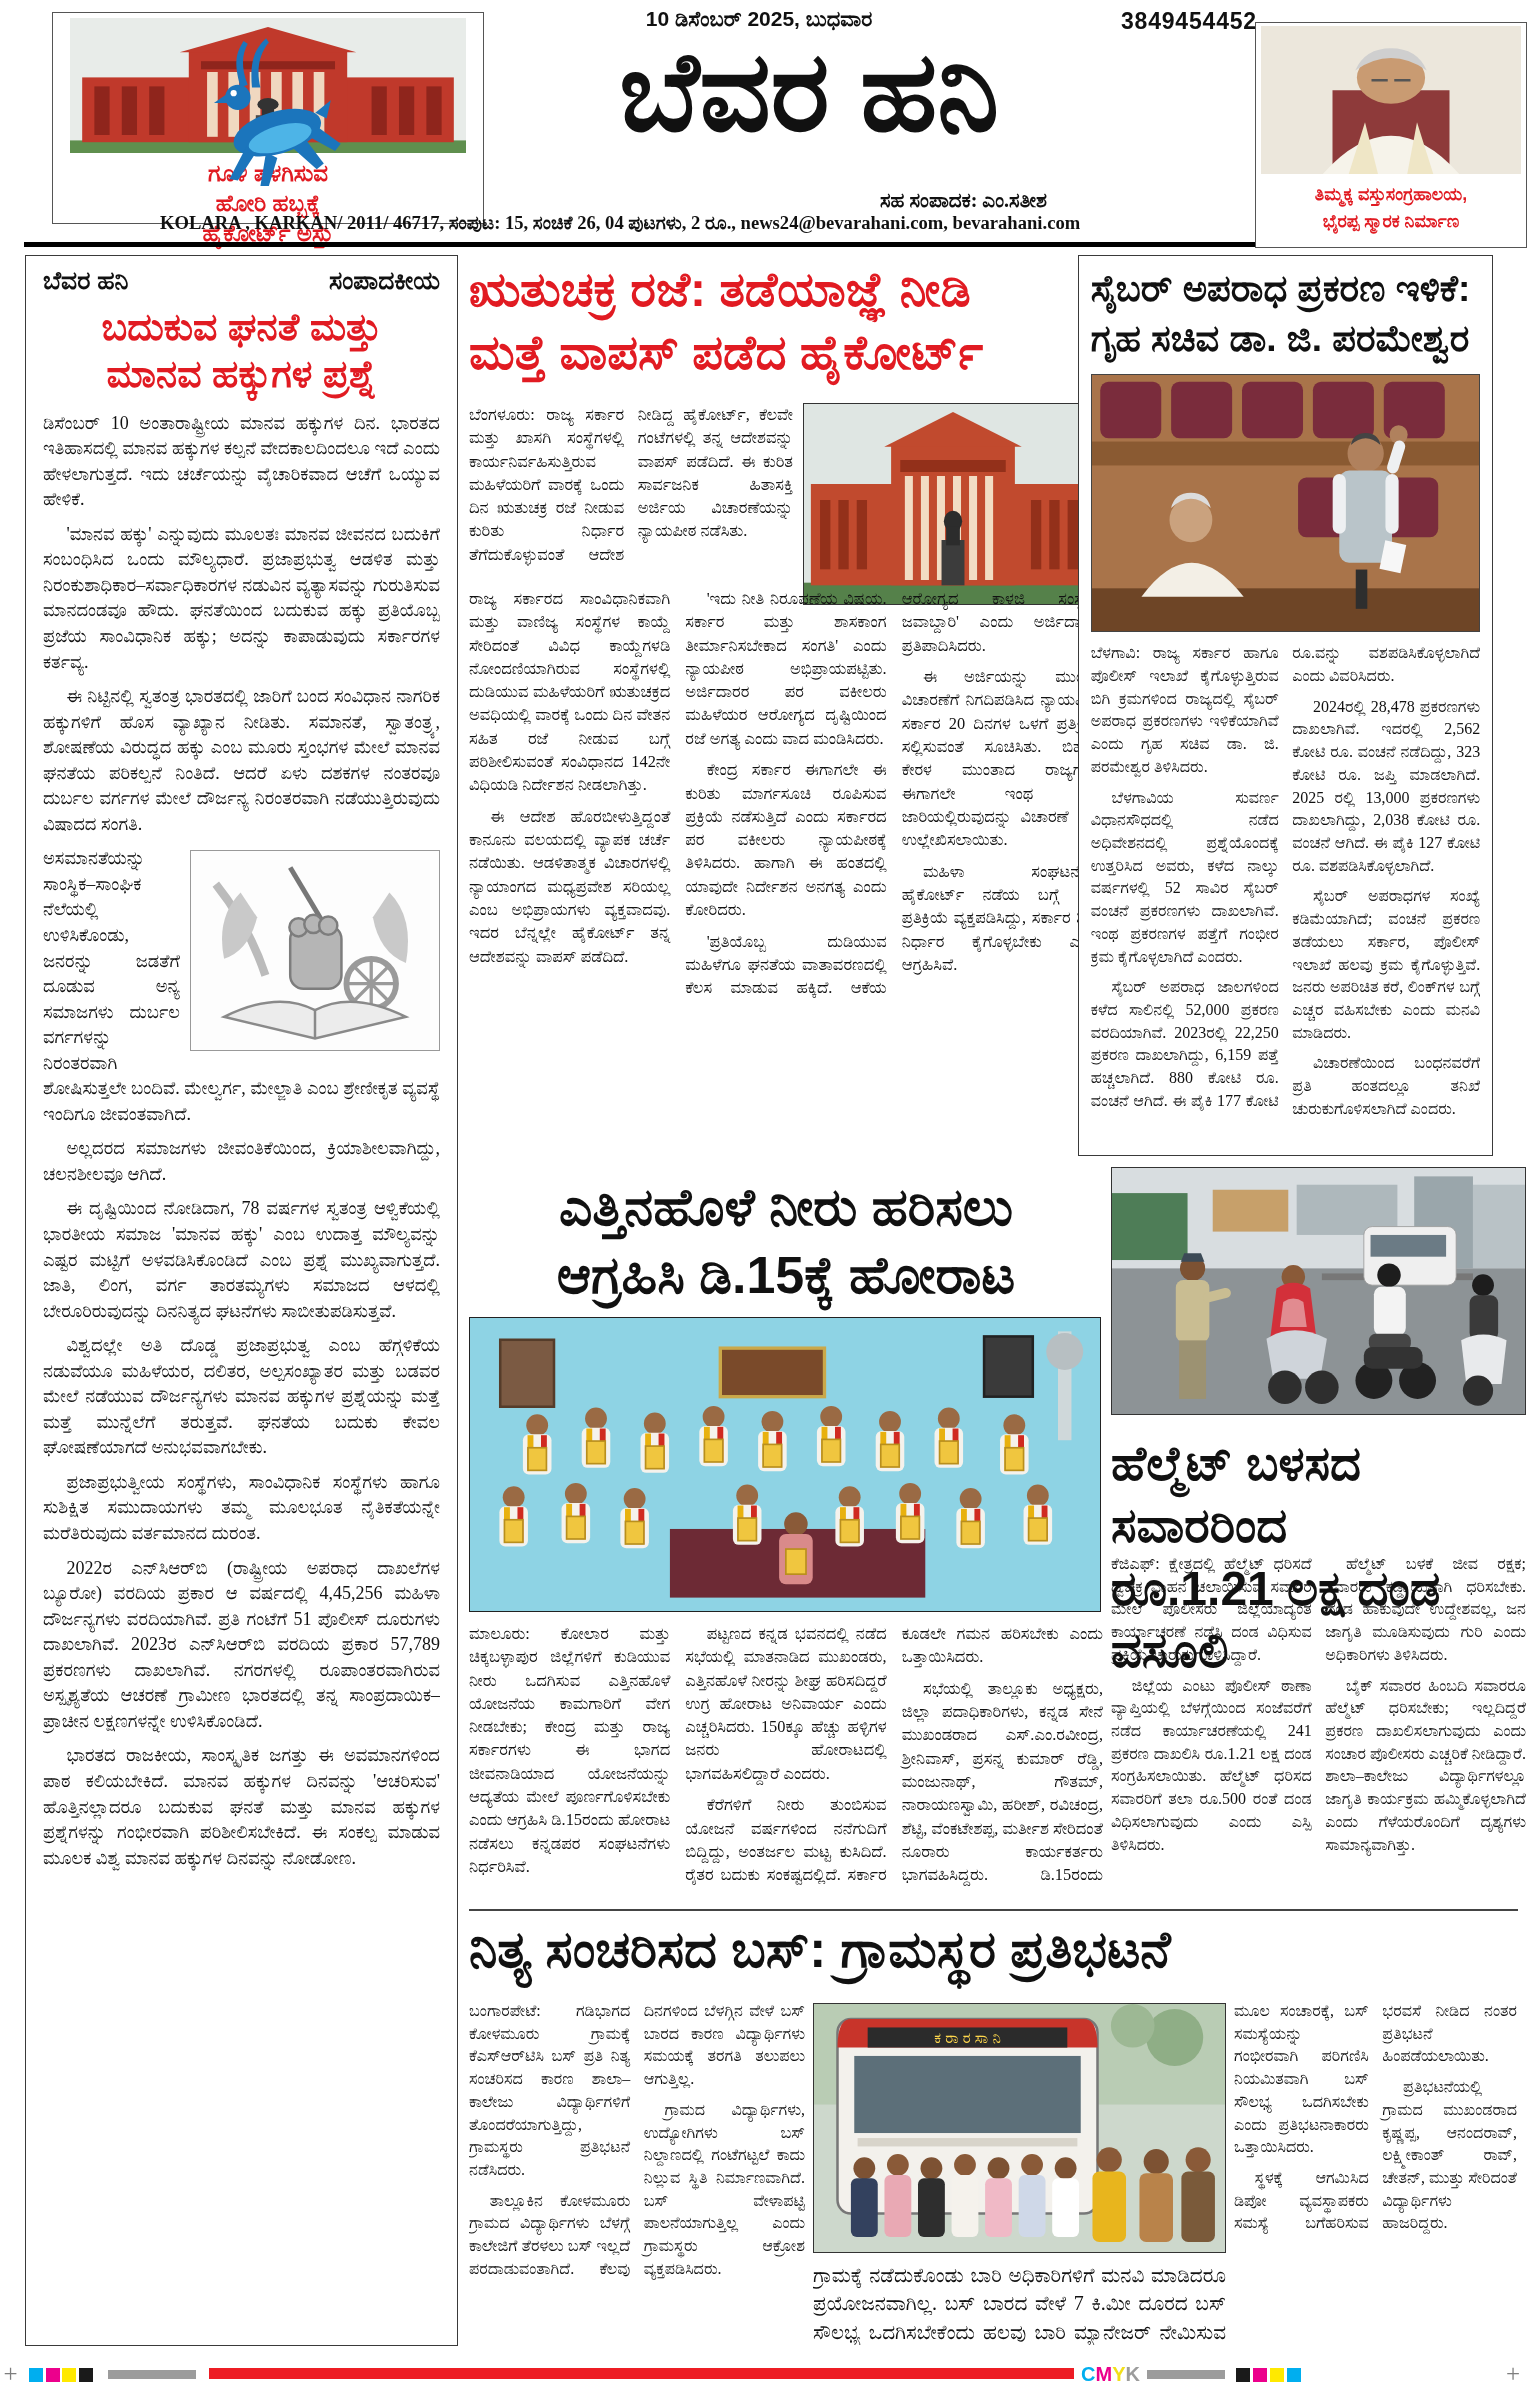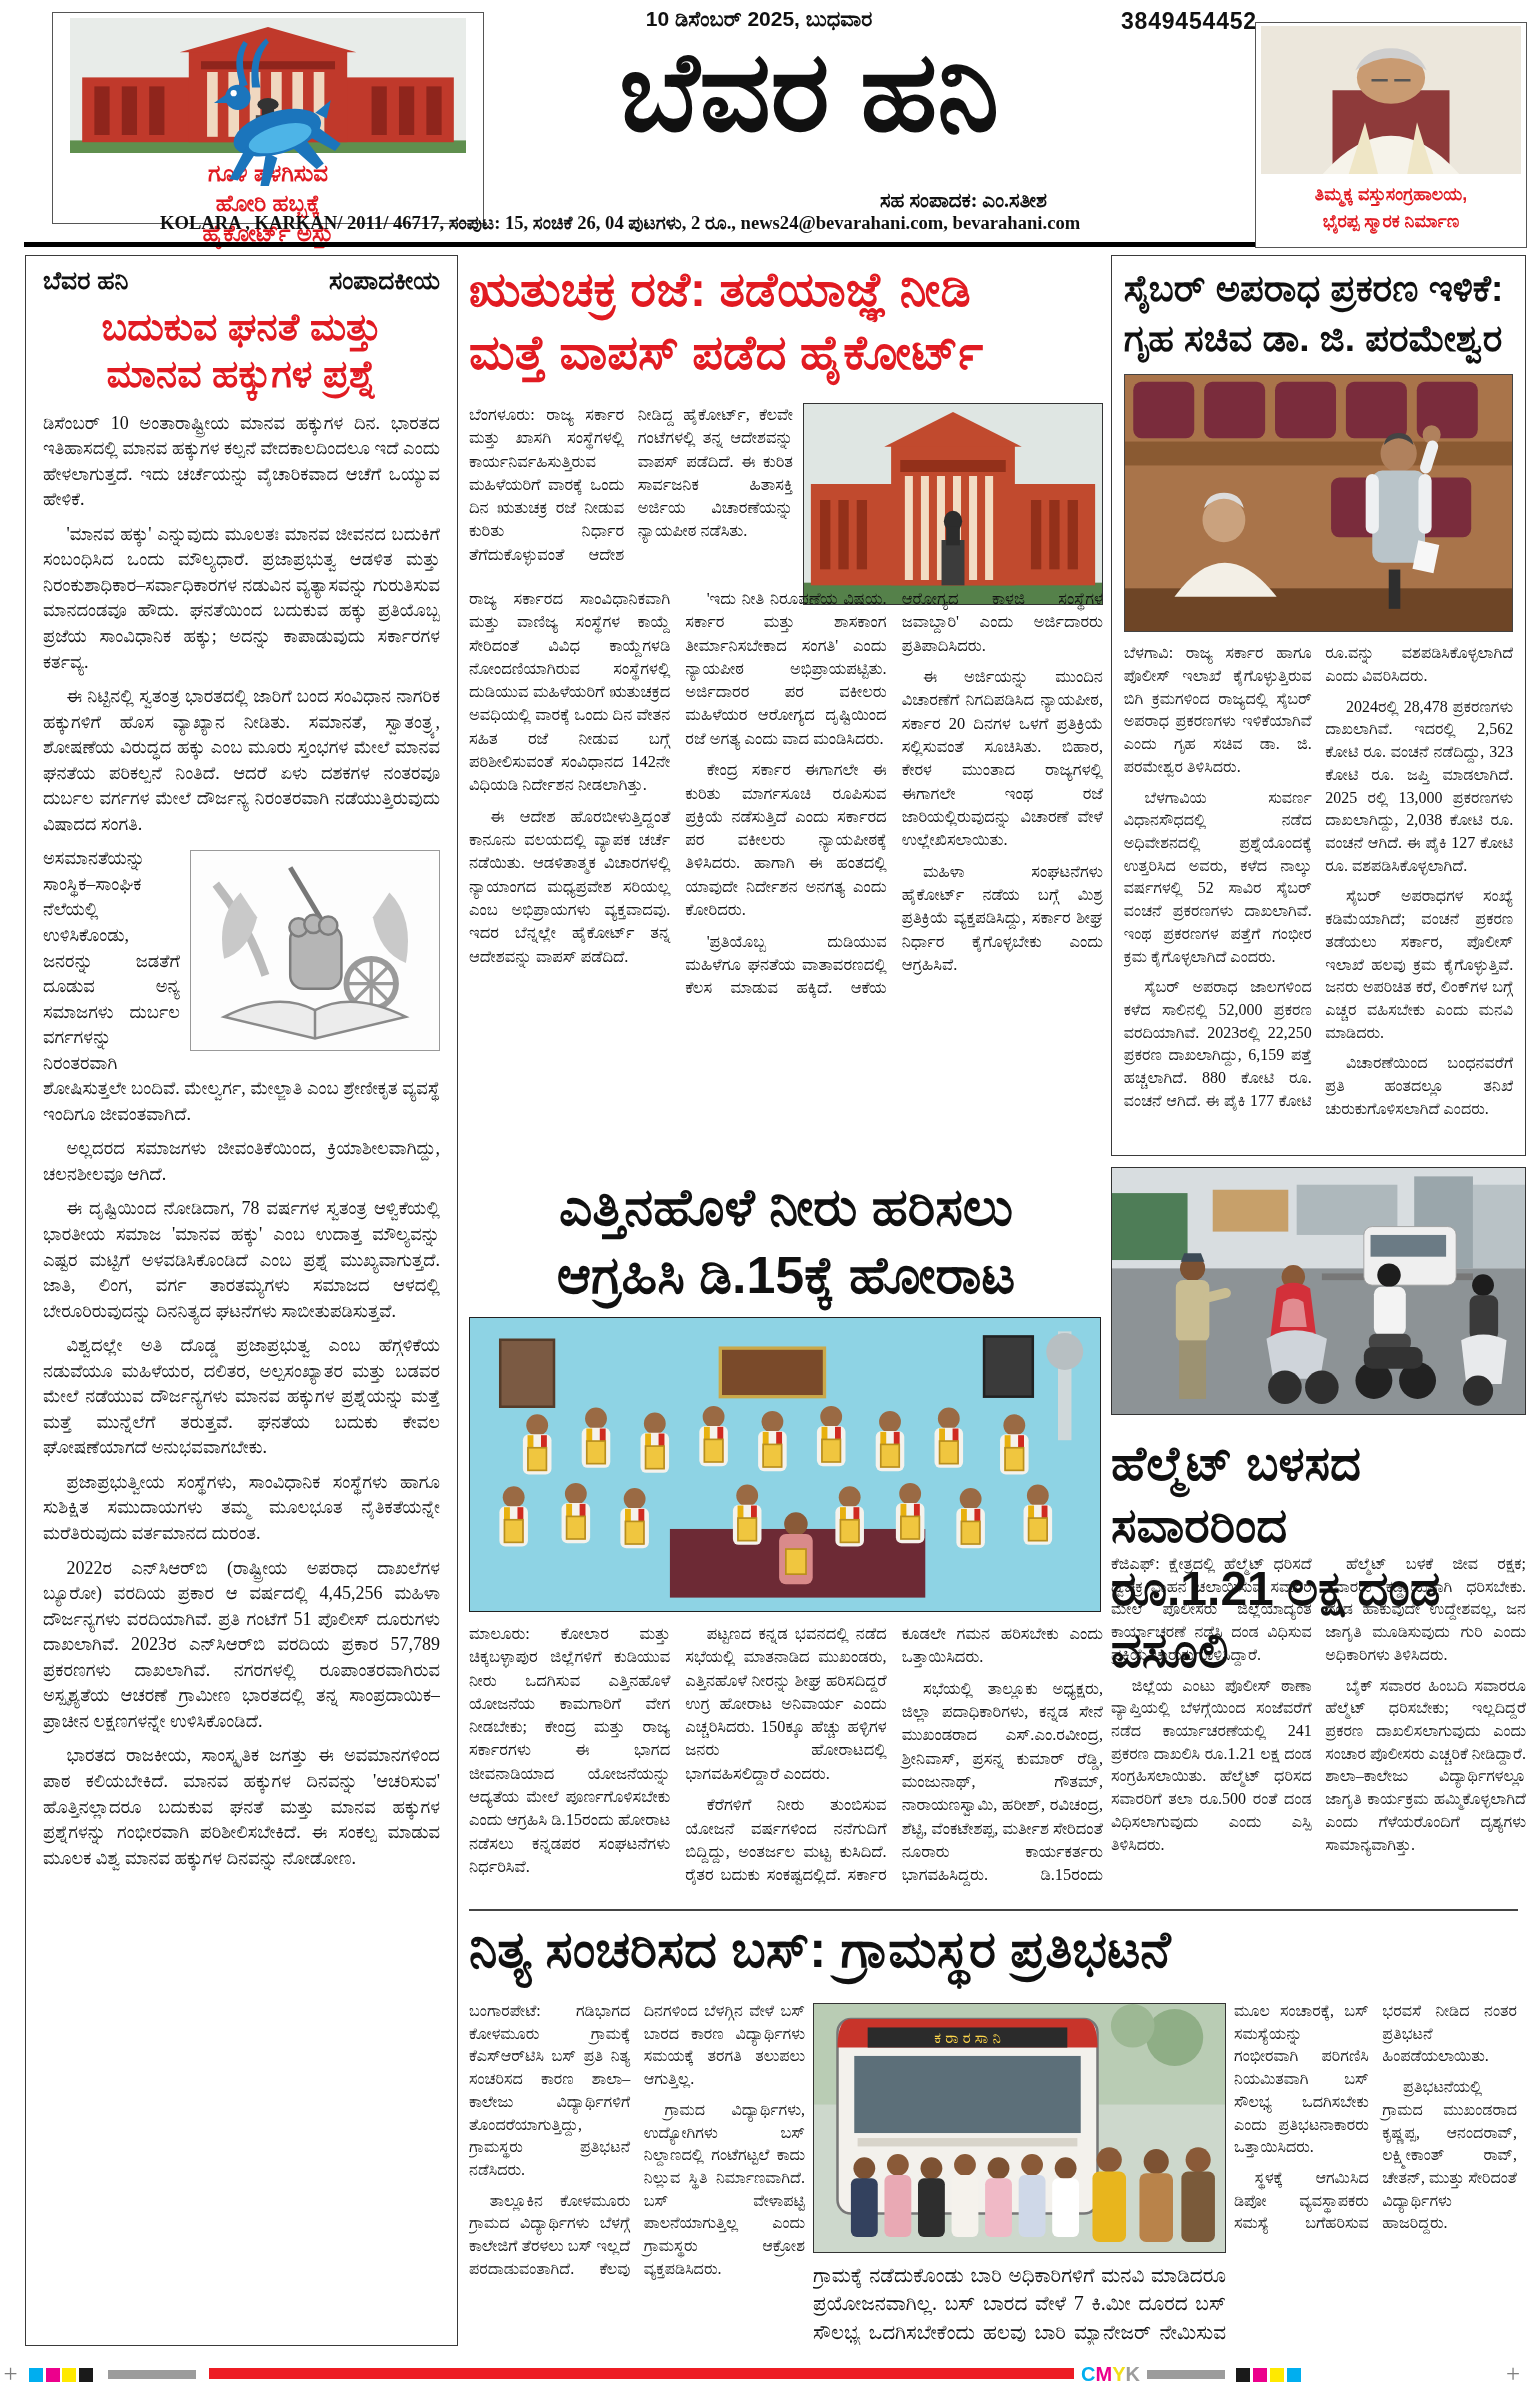--- a/index.html
+++ b/index.html
@@ -301,21 +301,21 @@
     </svg>
   </div>
   <div class="abs body-text" style="left:813px;top:2261px;width:413px;height:84px;font-size:20px;">ಗ್ರಾಮಕ್ಕೆ ನಡೆದುಕೊಂಡು ಬಾರಿ ಅಧಿಕಾರಿಗಳಿಗೆ ಮನವಿ ಮಾಡಿದರೂ ಪ್ರಯೋಜನವಾಗಿಲ್ಲ. ಬಸ್ ಬಾರದ ವೇಳೆ 7 ಕಿ.ಮೀ ದೂರದ ಬಸ್ ಸೌಲಭ್ಯ ಒದಗಿಸಬೇಕೆಂದು ಹಲವು ಬಾರಿ ಮ್ಯಾನೇಜರ್ ನೇಮಿಸುವ ಅವರನ್ನು ಫೋನ್ ಮೂಲಕ ಮನವಿ ಮಾಡಲಾಗಿದೆ.</div>
 
   <div class="abs body-text cols2" style="left:1234px;top:2000px;width:283px;height:344px;font-size:16px;">
       <p>ಮೂಲ ಸಂಚಾರಕ್ಕೆ, ಬಸ್ ಸಮಸ್ಯೆಯನ್ನು ಗಂಭೀರವಾಗಿ ಪರಿಗಣಿಸಿ ನಿಯಮಿತವಾಗಿ ಬಸ್ ಸೌಲಭ್ಯ ಒದಗಿಸಬೇಕು ಎಂದು ಪ್ರತಿಭಟನಾಕಾರರು ಒತ್ತಾಯಿಸಿದರು.</p>
       <p>ಸ್ಥಳಕ್ಕೆ ಆಗಮಿಸಿದ ಡಿಪೋ ವ್ಯವಸ್ಥಾಪಕರು ಸಮಸ್ಯೆ ಬಗೆಹರಿಸುವ ಭರವಸೆ ನೀಡಿದ ನಂತರ ಪ್ರತಿಭಟನೆ ಹಿಂಪಡೆಯಲಾಯಿತು.</p>
       <p>ಪ್ರತಿಭಟನೆಯಲ್ಲಿ ಗ್ರಾಮದ ಮುಖಂಡರಾದ ಕೃಷ್ಣಪ್ಪ, ಆನಂದರಾವ್, ಲಕ್ಷ್ಮೀಕಾಂತ್ ರಾವ್, ಚೇತನ್, ಮುತ್ತು ಸೇರಿದಂತೆ ವಿದ್ಯಾರ್ಥಿಗಳು ಹಾಜರಿದ್ದರು.</p>
     </div>
 
-  <div class="abs box" style="left:1111px;top:255px;width:415px;height:901px;padding:8.4px 11.8px;overflow:hidden;">
+  <div class="abs box" style="left:1078px;top:255px;width:415px;height:901px;padding:8.4px 11.8px;overflow:hidden;">
     <div class="hl prelines" style="font-size:37px;line-height:1.35;">ಸೈಬರ್ ಅಪರಾಧ ಪ್ರಕರಣ ಇಳಿಕೆ:
 ಗೃಹ ಸಚಿವ ಡಾ. ಜಿ. ಪರಮೇಶ್ವರ</div>
     <div class="photo" style="width:100%;height:258px;border:0.8px solid #444;margin:10px 0;">
       <svg viewBox="0 0 470 300" preserveAspectRatio="none">
         <rect width="470" height="300" fill="#a9744a"></rect>
         <g fill="#7a2c3c">
           <rect x="10" y="8" width="74" height="66" rx="10"></rect>
             <rect x="96" y="8" width="74" height="66" rx="10"></rect>
           <rect x="182" y="8" width="74" height="66" rx="10"></rect>
             <rect x="268" y="8" width="74" height="66" rx="10"></rect>

